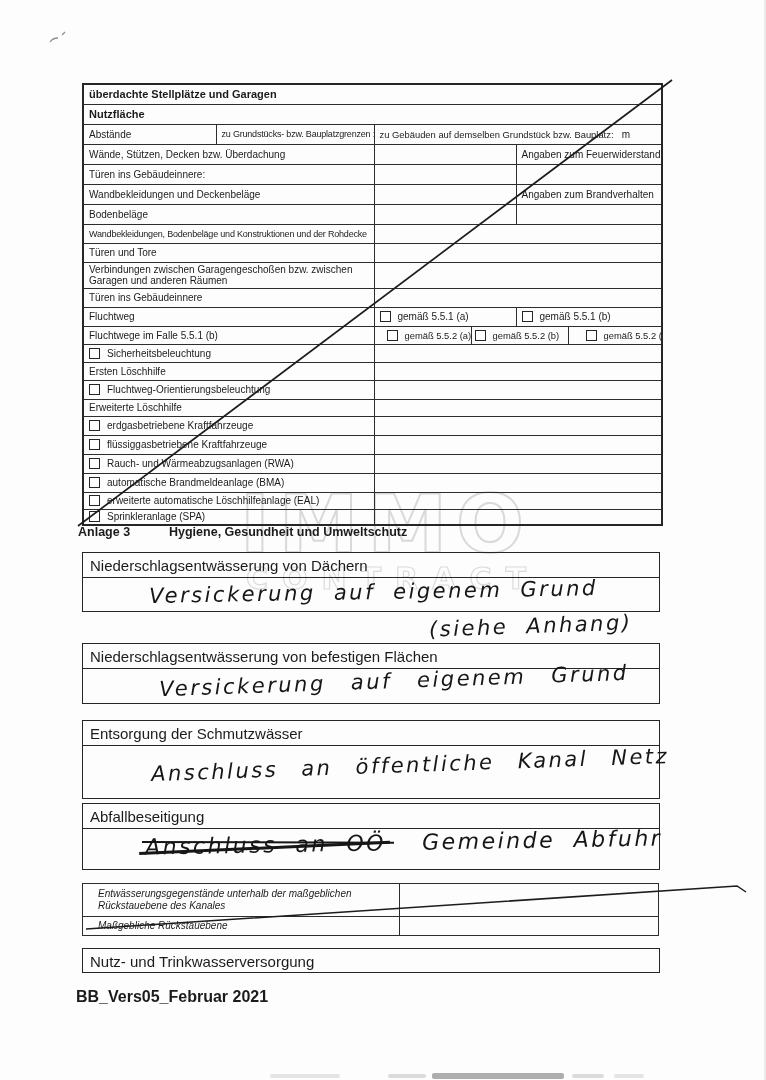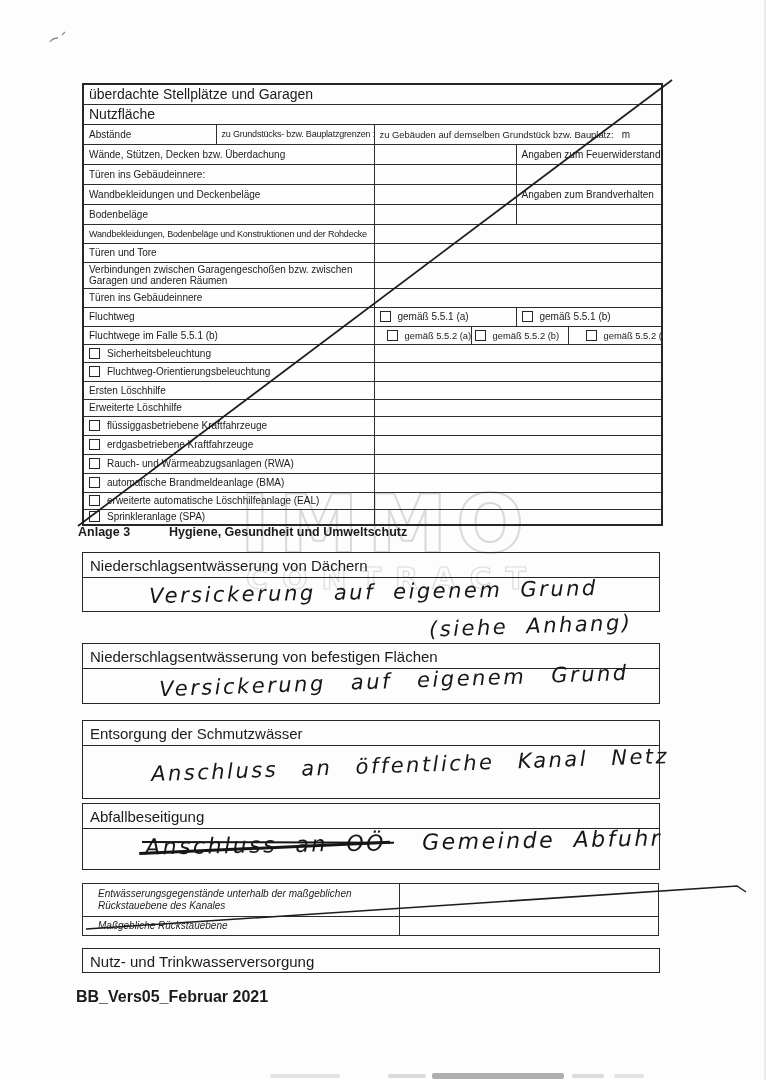--- a/index.html
+++ b/index.html
@@ -10,21 +10,21 @@
   .wm{position:absolute;z-index:0;font-family:"DejaVu Sans",sans-serif;font-weight:bold;
       color:transparent;pointer-events:none;user-select:none;}
   .wm1{left:240px;top:478px;font-size:80px;letter-spacing:9px;-webkit-text-stroke:2px #d9d9d9;}
   .wm2{left:246px;top:561px;font-size:30px;letter-spacing:14px;-webkit-text-stroke:1.2px #dcdcdc;}
 
   
   .main-table{position:absolute;left:82px;top:83px;width:579px;border-collapse:collapse;
               z-index:1;border:2px solid #262626;table-layout:fixed;}
   .main-table td{border:1px solid #2d2d2d;font-size:10px;padding:1px 5px;vertical-align:middle;
                  white-space:nowrap;overflow:hidden;}
-  .main-table tr.hdr td{font-weight:normal;font-size:14px;}
+  .main-table tr.hdr td{font-weight:bold;font-size:11px;}
   .fs9{font-size:9px !important;letter-spacing:-0.2px;}
   .fs95{font-size:9.4px !important;}
   .wrap{white-space:normal !important;line-height:1.15;}
   .cellflex{display:flex;justify-content:space-between;align-items:center;}
   .unit{font-weight:normal;padding-right:2px;}
   .cb{display:inline-block;width:9px;height:9px;border:1.4px solid #262626;background:#fff;
       margin-right:7px;vertical-align:-1px;flex:none;}
   .cbl{display:flex;align-items:center;}
 
   
@@ -173,51 +173,51 @@
         </tr>
       <tr style="height:18px">
         <td colspan="2">
             <div class="cbl">
               <span class="cb"></span>
               <span>Sicherheitsbeleuchtung</span>
             </div>
           </td>
         <td colspan="4"></td>
         </tr>
-      <tr style="height:19px">
-        <td colspan="2">
-            <div class="cbl">
-              <span class="cb"></span>
-              <span>Fluchtweg-Orientierungsbeleuchtung</span>
-            </div>
-          </td>
-        <td colspan="4"></td>
-        </tr>
       <tr style="height:18px">
         <td colspan="2">Ersten Löschhilfe</td>
         <td colspan="4"></td>
         </tr>
+      <tr style="height:19px">
+        <td colspan="2">
+            <div class="cbl">
+              <span class="cb"></span>
+              <span>Fluchtweg-Orientierungsbeleuchtung</span>
+            </div>
+          </td>
+        <td colspan="4"></td>
+        </tr>
       <tr style="height:17px">
         <td colspan="2">Erweiterte Löschhilfe</td>
         <td colspan="4"></td>
         </tr>
       <tr style="height:19px">
         <td colspan="2">
             <div class="cbl">
               <span class="cb"></span>
+              <span>erdgasbetriebene Kraftfahrzeuge</span>
+            </div>
+          </td>
+        <td colspan="4"></td>
+        </tr>
+      <tr style="height:19px">
+        <td colspan="2">
+            <div class="cbl">
+              <span class="cb"></span>
               <span>flüssiggasbetriebene Kraftfahrzeuge</span>
-            </div>
-          </td>
-        <td colspan="4"></td>
-        </tr>
-      <tr style="height:19px">
-        <td colspan="2">
-            <div class="cbl">
-              <span class="cb"></span>
-              <span>erdgasbetriebene Kraftfahrzeuge</span>
             </div>
           </td>
         <td colspan="4"></td>
         </tr>
       <tr style="height:19px">
         <td colspan="2">
             <div class="cbl">
               <span class="cb"></span>
               <span>Rauch- und Wärmeabzugsanlagen (RWA)</span>
             </div>

